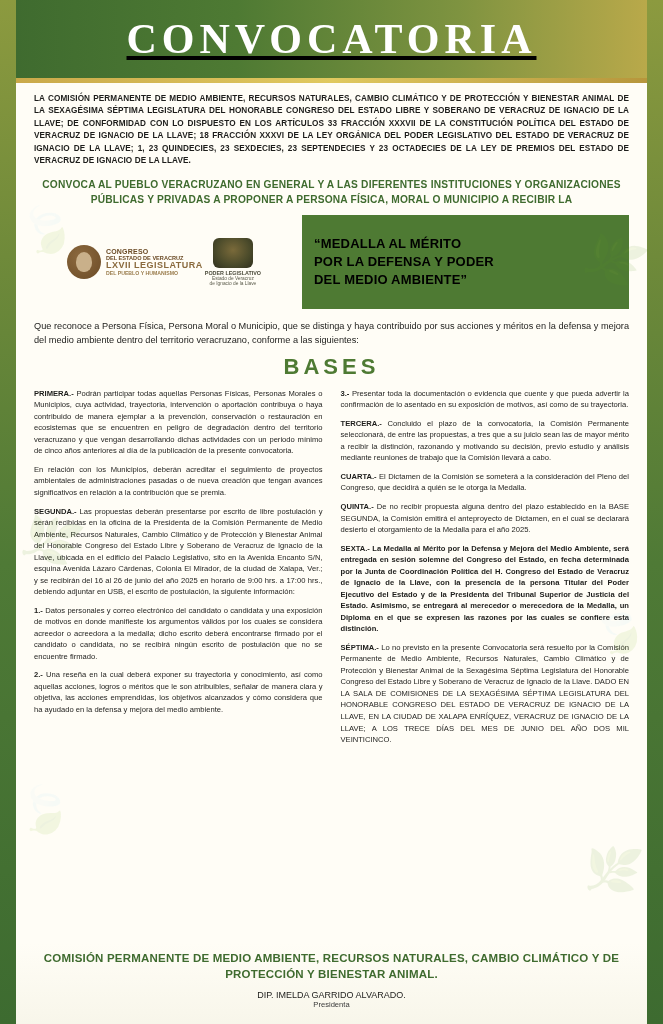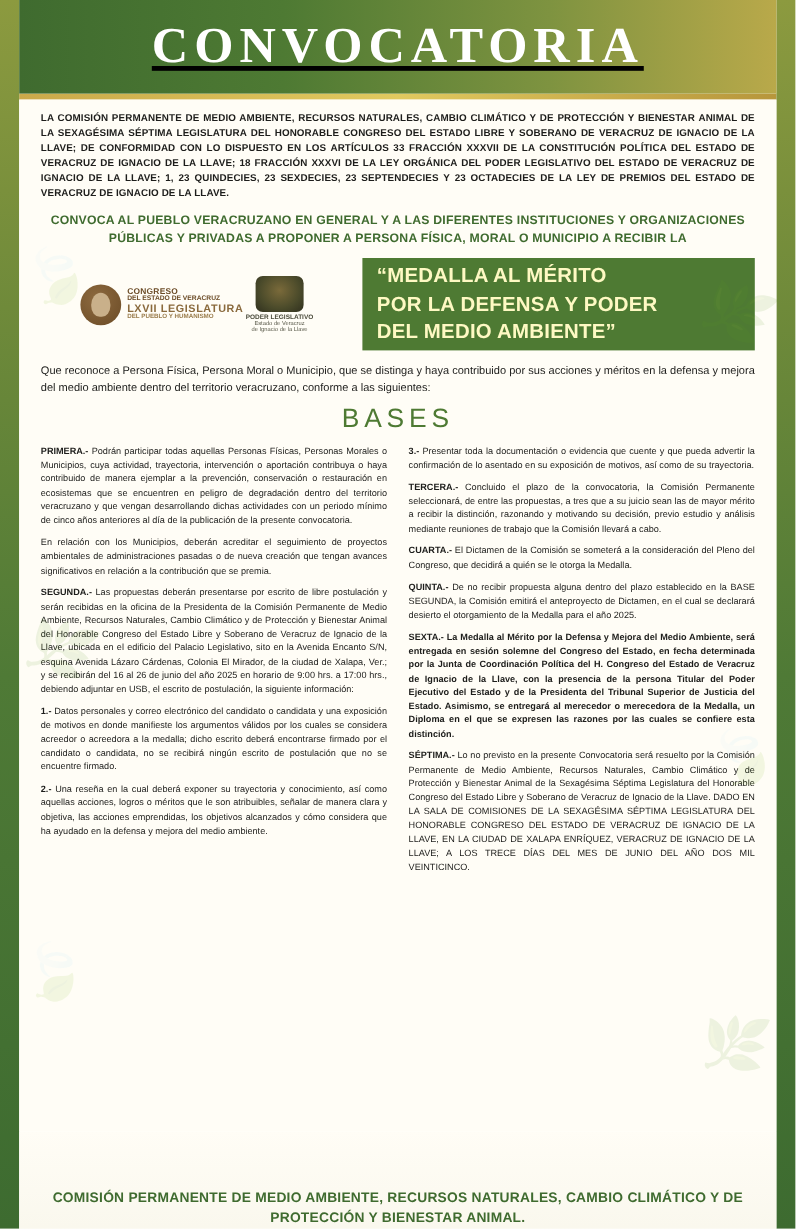--- a/index.html
+++ b/index.html
@@ -136,40 +136,40 @@
     width: 40px; height: 30px; margin: 0 auto;
     background: radial-gradient(ellipse at 50% 40%, #7a6a3a 0%, #4a4a2a 60%, #2f2f1e 100%);
     border-radius: 6px;
   }
   .logo-escudo .e-1 { font-size: 5.4px; font-weight: bold; color: #4a4a3a; margin-top: 2px; }
   .logo-escudo .e-2 { font-size: 4.8px; color: #5a5a4a; }
 
   .medal-box {
     flex: 1;
     background: #4e7a33;
-    color: #fef9c3;
-    padding: 3px 12px;
-    font-size: 17px;
+    color: #000000;
+    padding: 20px 12px;
+    font-size: 13px;
     font-weight: bold;
     line-height: 1.38;
     letter-spacing: .2px;
   }
 
   .reconoce {
     margin-top: 10px;
     font-size: 9.2px;
     line-height: 1.55;
     color: #1d1d1b;
     text-align: justify;
   }
   .bases-title {
     text-align: center;
     color: #4e7a33;
     font-size: 22px;
-    font-weight: normal;
+    font-weight: bold;
     letter-spacing: 4px;
     margin: 6px 0 8px 0;
   }
 
   .columns {
     display: flex;
     gap: 18px;
   }
   .col { width: 50%; }
   .col p {
@@ -188,21 +188,20 @@
     padding: 8px 20px 10px 20px;
     text-align: center;
     position: relative;
   }
   .footer-title {
     color: #3f6b2f;
     font-weight: bold;
     font-size: 11.5px;
     line-height: 1.35;
     letter-spacing: .2px;
-    margin-top: 41px;
   }
   .sign-main { margin-top: 8px; }
   .sign-name { font-size: 9px; font-weight: normal; color: #1d1d1b; }
   .sign-role { font-size: 7.6px; color: #3a3a3a; }
   .sign-row {
     display: flex;
     justify-content: center;
     margin-top: 17px;
     padding: 0 8px;
   }

